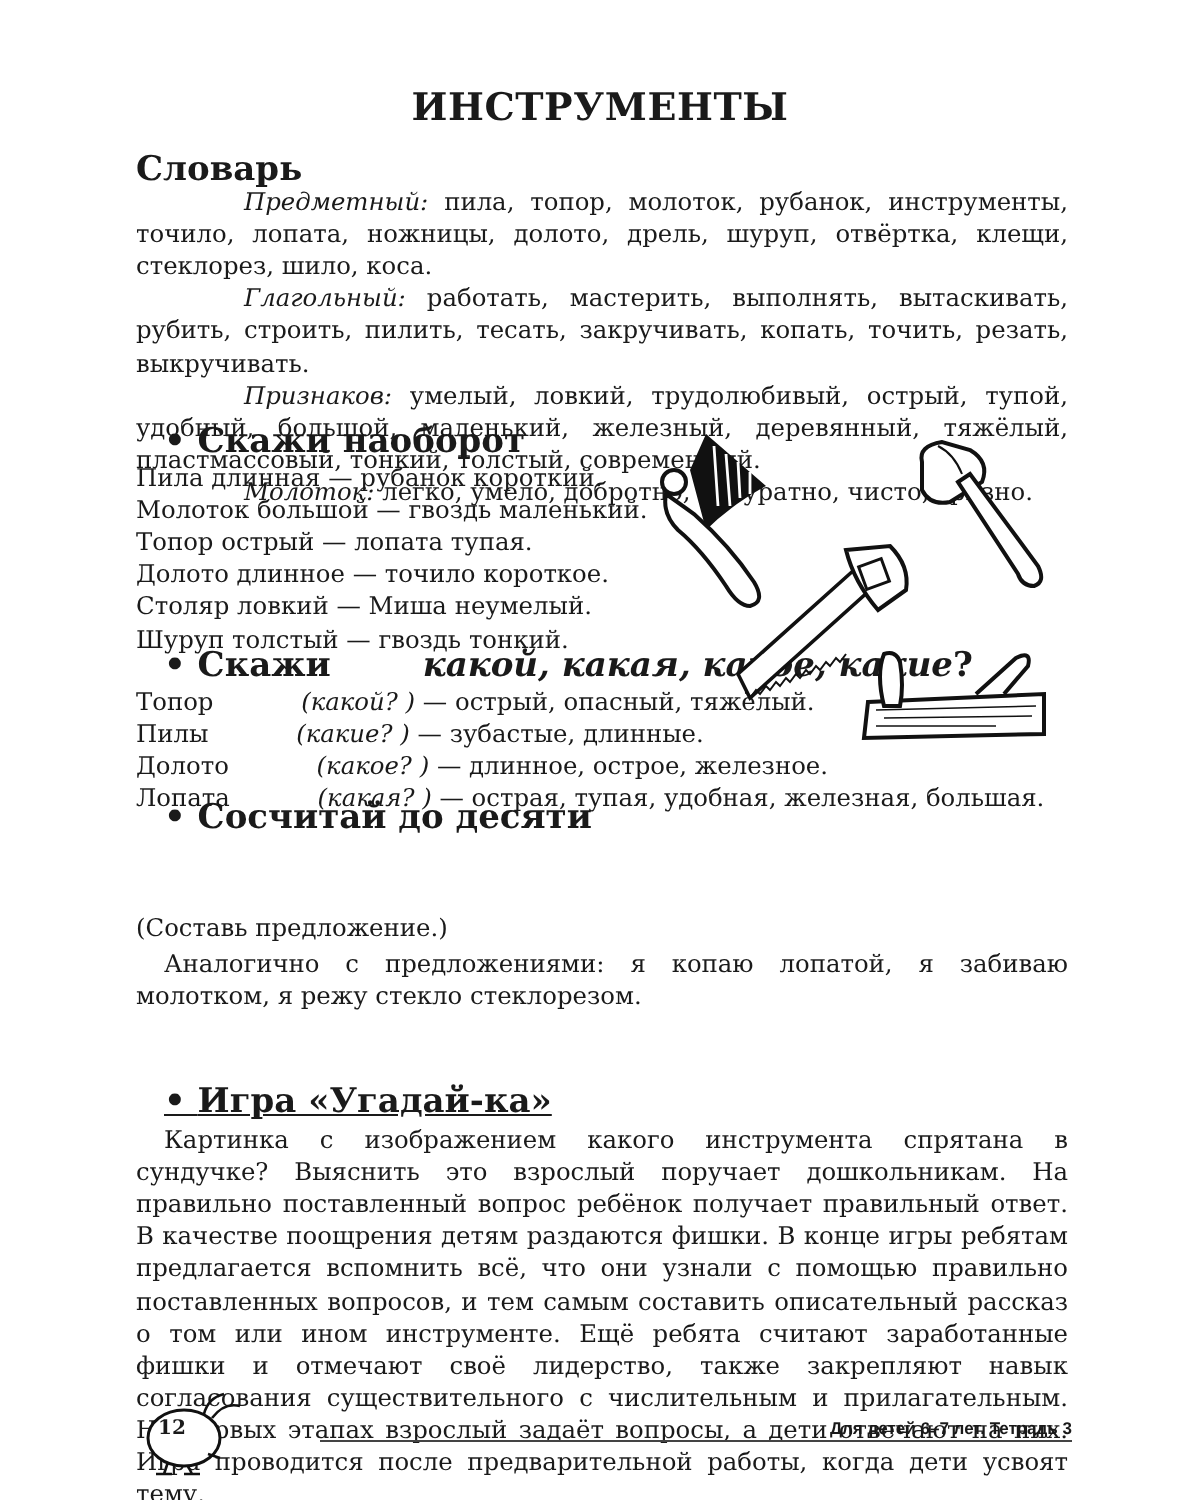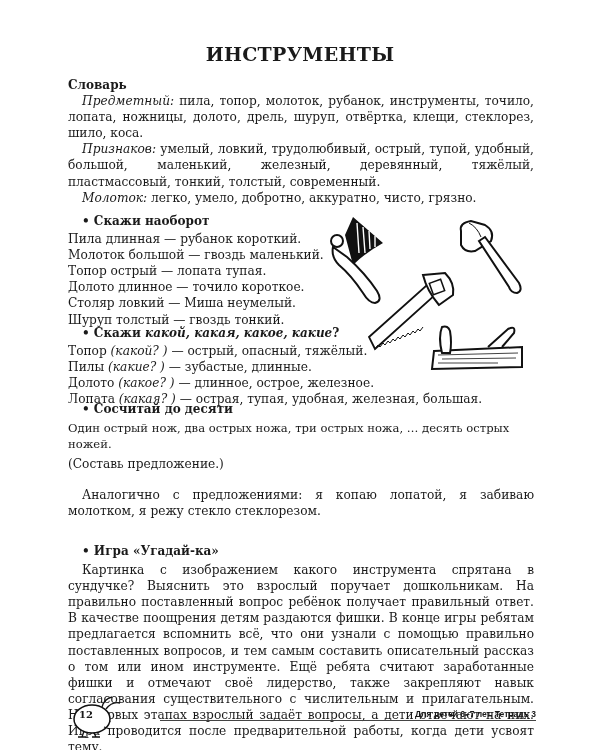--- a/index.html
+++ b/index.html
@@ -2,40 +2,41 @@
 <html><head>
 <meta charset="utf-8">
 <style>
   html, body { margin:0; padding:0; background:#fff; }
   body { width:600px; height:750px; position:relative; overflow:hidden;
          font-family:"DejaVu Serif","Liberation Serif",serif; color:#1a1a1a; }
   .page { position:absolute; left:0; top:1px; width:600px; height:744px; }
   .title { position:absolute; top:42px; left:0; width:600px; text-align:center;
            font-weight:bold; font-size:19px; letter-spacing:0.3px; }
   .content { position:absolute; left:68px; width:466px; font-size:12.2px; line-height:16.1px; }
-  .h { font-weight:bold; font-size:12px; margin:0; }
+  .h { font-weight:bold; font-size:17px; margin:0; }
   .p { margin:0; text-indent:14px; text-align:justify; }
   .pn { margin:0; text-align:justify; }
-  i { font-style:italic; }
+  i { font-style:italic;margin-left:40px; }
   .bullet::before { content:"• "; }
   .ill { position:absolute; }
   .footer-line { position:absolute; left:160px; top:719px; width:376px; height:1px; background:#444; }
   .footer-text { position:absolute; right:64px; top:708px; font-size:8.5px; font-weight:bold; font-family:Liberation Sans, sans-serif; }
   .pagenum { position:absolute; left:79px; top:708px; font-size:10px; font-weight:bold; }
 </style>
 </head>
 <body>
 
 <div class="page">
 
   <div class="title">ИНСТРУМЕНТЫ</div>
 
   <div class="content" style="top:76px;">
     <p class="h">Словарь</p>
     <p class="p"><i>Предметный:</i><span> пила, топор, молоток, рубанок, инструменты, точило, лопата, ножницы, долото, дрель, шуруп, отвёртка, клещи, стеклорез, шило, коса.</span></p>
+    <p class="p"><i>Глагольный:</i><span> работать, мастерить, выполнять, вытаскивать, рубить, строить, пилить, тесать, закручивать, копать, точить, резать, выкручивать.</span></p>
     <p class="p"><i>Признаков:</i><span> умелый, ловкий, трудолюбивый, острый, тупой, удобный, большой, маленький, железный, деревянный, тяжёлый, пластмассовый, тонкий, толстый, современный.</span></p>
     <p class="p"><i>Молоток:</i><span> легко, умело, добротно, аккуратно, чисто, грязно.</span></p>
   </div>
 
   <div class="content" style="top:212px; width:260px;">
     <p class="h bullet" style="text-indent:14px;margin-bottom:2px;">Скажи наоборот</p>
     <div>Пила длинная — рубанок короткий.</div>
     <div>Молоток большой — гвоздь маленький.</div>
     <div>Топор острый — лопата тупая.</div>
     <div>Долото длинное — точило короткое.</div>
@@ -46,30 +47,29 @@
   <div class="content" style="top:324px;">
     <p class="h" style="text-indent:14px;margin-bottom:2px;">• <span>Скажи </span><i>какой, какая, какое, какие</i><span>?</span></p>
     <div><span>Топор </span><i>(какой? )</i><span> — острый, опасный, тяжёлый.</span></div>
     <div><span>Пилы </span><i>(какие? )</i><span> — зубастые, длинные.</span></div>
     <div><span>Долото </span><i>(какое? )</i><span> — длинное, острое, железное.</span></div>
     <div><span>Лопата </span><i>(какая? )</i><span> — острая, тупая, удобная, железная, большая.</span></div>
   </div>
 
   <div class="content" style="top:400px;">
     <p class="h bullet" style="text-indent:14px;margin-bottom:3px;">Сосчитай до десяти</p>
-    <div style="font-size:11.6px;">Один острый нож, два острых ножа, три острых ножа, … десять острых ножей.</div>
   </div>
 
   <div class="content" style="top:455px;">
-    <p class="pn" style="margin-bottom:15px;">(Составь предложение.)</p>
+    <p class="pn" style="margin-bottom:2px;">(Составь предложение.)</p>
     <p class="p">Аналогично с предложениями: я копаю лопатой, я забиваю молотком, я режу стекло стеклорезом.</p>
   </div>
 
   <div class="content" style="top:542px;">
-    <p class="h bullet" style="text-indent:14px;margin-bottom:3px;">Игра «Угадай-ка»</p>
+    <p class="h bullet" style="text-indent:14px;margin-bottom:3px;text-decoration:underline;">Игра «Угадай-ка»</p>
     <p class="p">Картинка с изображением какого инструмента спрятана в сундучке? Выяснить это взрослый поручает дошкольникам. На правильно поставленный вопрос ребёнок получает правильный ответ. В качестве поощрения детям раздаются фишки. В конце игры ребятам предлагается вспомнить всё, что они узнали с помощью правильно поставленных вопросов, и тем самым составить описательный рассказ о том или ином инструменте. Ещё ребята считают заработанные фишки и отмечают своё лидерство, также закрепляют навык согласования существительного с числительным и прилагательным. На первых этапах взрослый задаёт вопросы, а дети отвечают на них. Игра проводится после предварительной работы, когда дети усвоят тему.</p>
   </div>
 
   <svg class="ill" style="left:325px; top:212px;" width="72" height="92" viewBox="0 0 72 92">
     <path d="M28 4 L58 30 Q40 40 28 52 L20 22 Z" fill="#111"></path>
     <path d="M32 10 L34 40 M38 14 L40 40 M44 18 L45 36 M50 23 L50 34" stroke="#fff" stroke-width="1.4"></path>
     <circle cx="12" cy="28" r="6" fill="#fff" stroke="#111" stroke-width="2"></circle>
     <path d="M8 34 L22 44 Q40 60 52 78 Q58 88 50 90 Q44 90 38 80 Q26 62 14 52 Q6 44 8 34 Z" fill="#fff" stroke="#111" stroke-width="2"></path>
   </svg>
   <svg class="ill" style="left:455px; top:216px;" width="75" height="80" viewBox="0 0 75 80">

